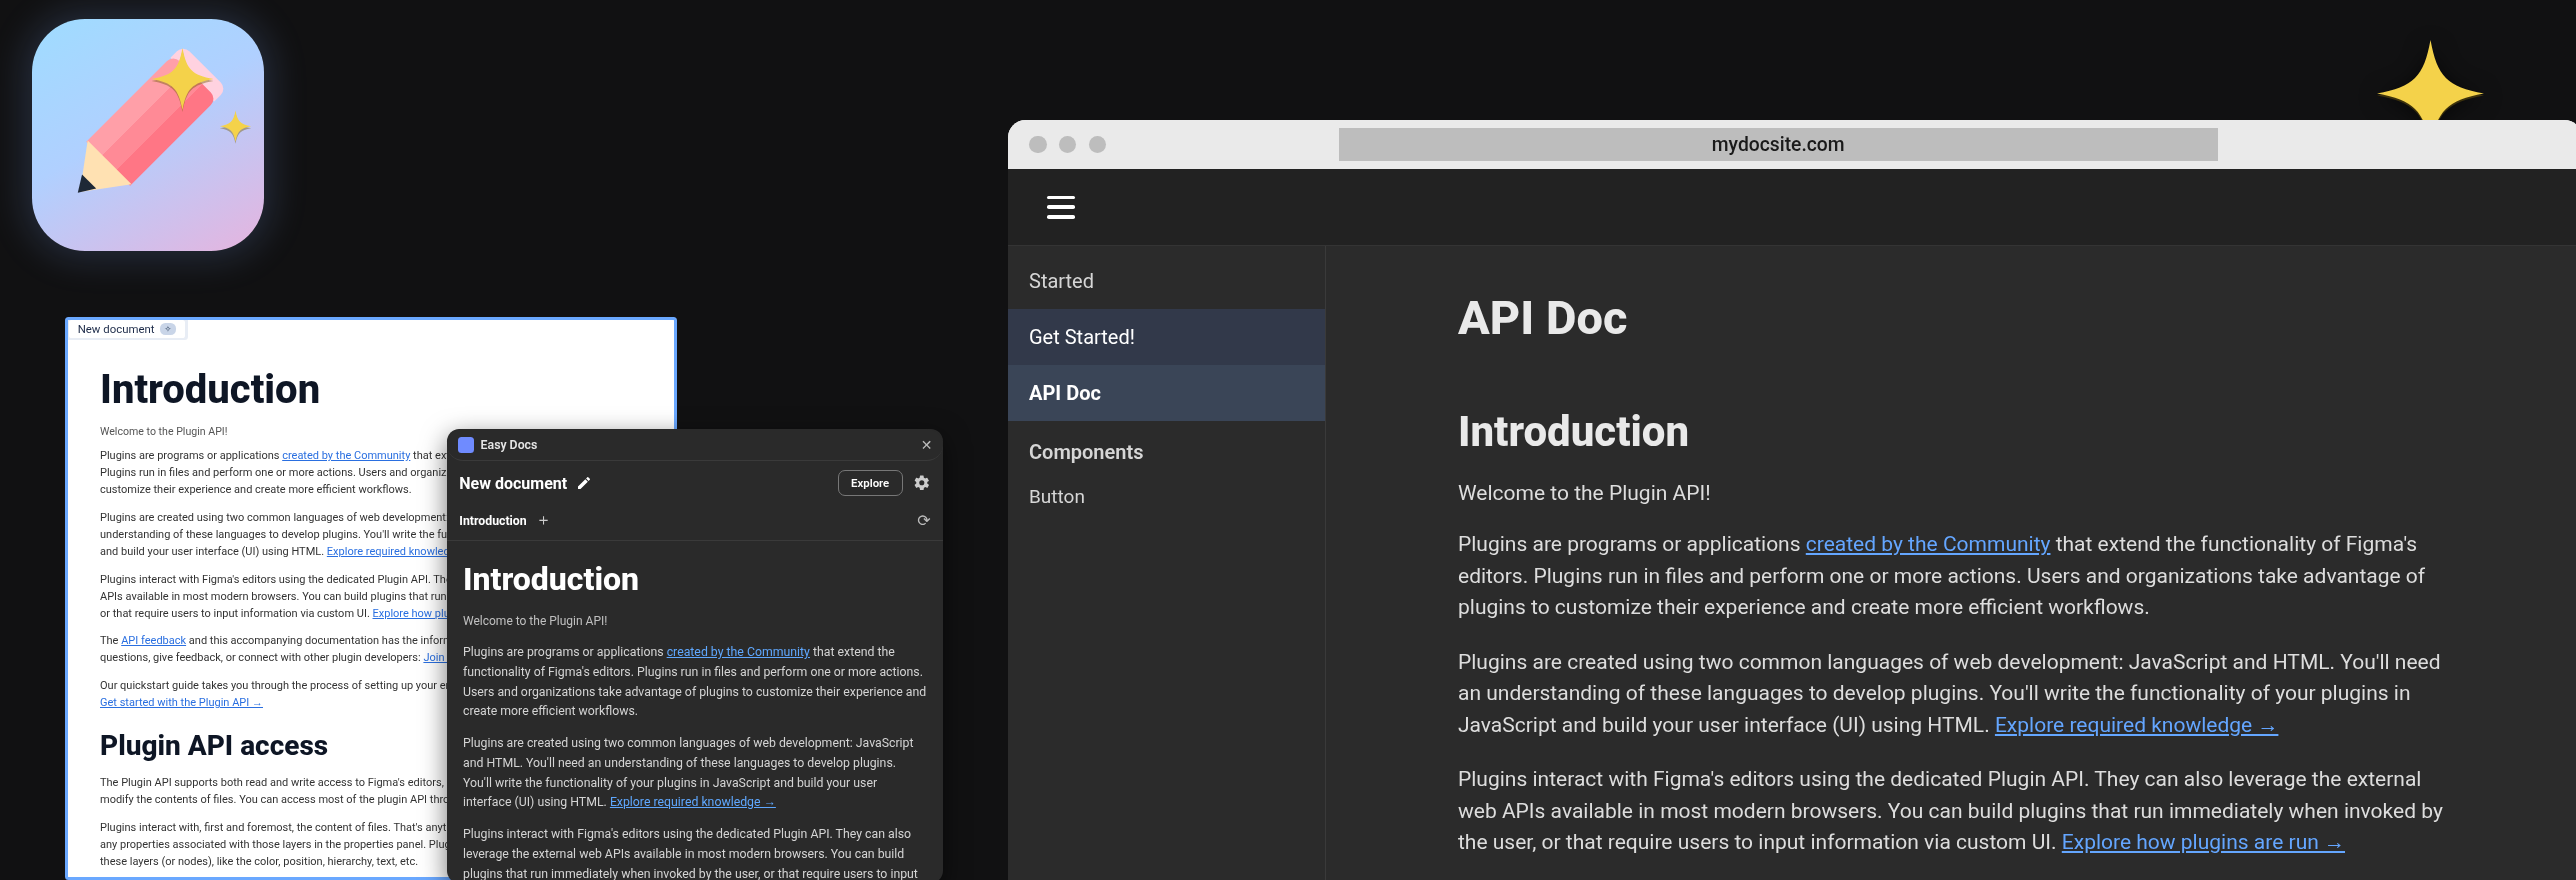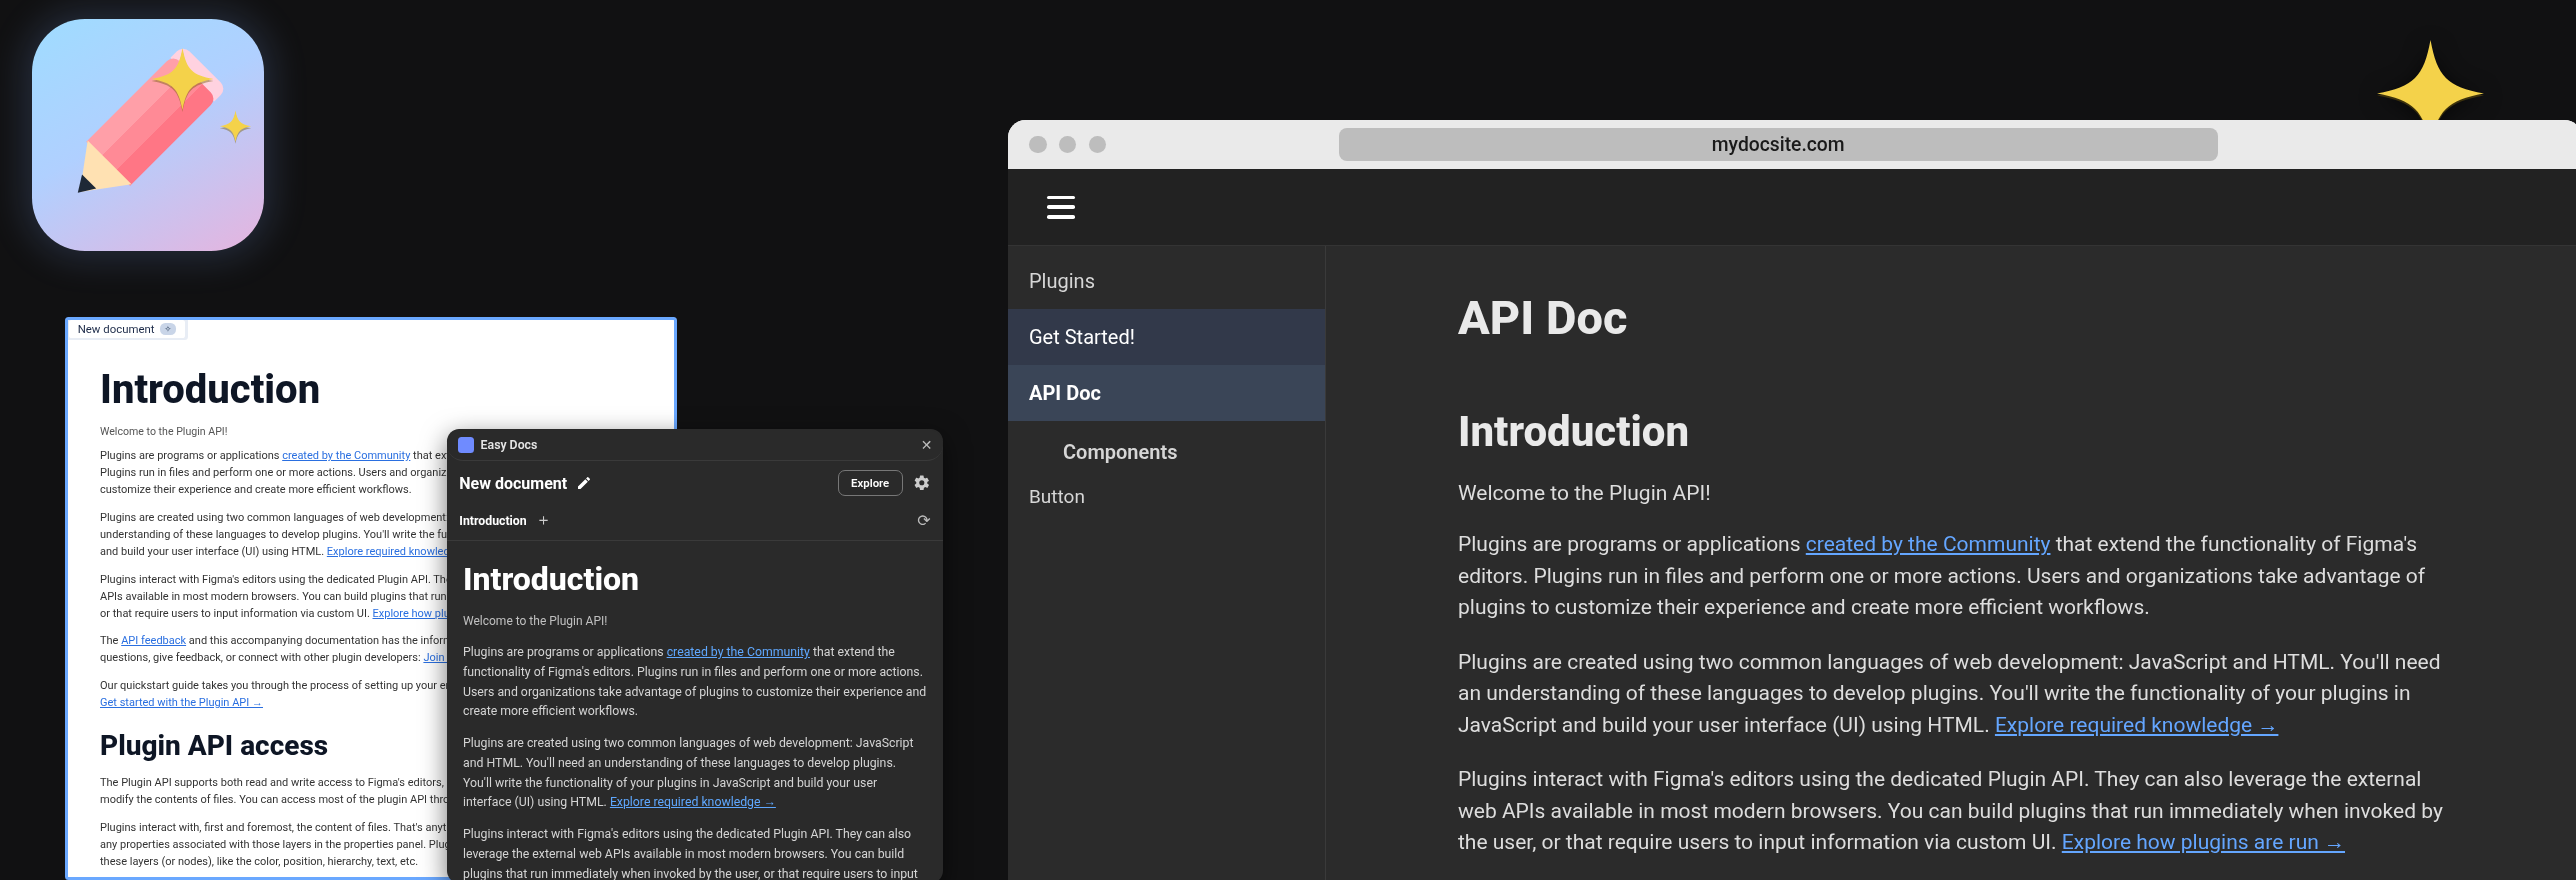--- a/index.html
+++ b/index.html
@@ -93,36 +93,36 @@
 
   
   .browser {
     position:absolute; left:1008px; top:120px; width:1574px; height:765px;
     background:#eaeaea; border-radius:17.6px 17.6px 0 0; overflow:hidden;
     box-shadow:inset 0 0 0 0.9px rgba(0,0,0,.05);
   }
   .browser-chrome { height:49px; background:#eaeaea; display:flex; align-items:center; padding:0 21px; gap:12.3px;}
   .traffic { display:flex; gap:12.3px; }
   .traffic span { width:17.6px; height:17.6px; border-radius:50%; background:#bdbdbd; display:block;}
-  .addr { margin-left:auto; margin-right:auto; width:879px; height:33px; background:#bdbdbd; border-radius:8px; display:flex; align-items:center; justify-content:center; color:#1a1a1a; font-size:19.3px; font-weight:500;}
+  .addr { margin-left:auto; margin-right:auto; width:879px; height:33px; background:#bdbdbd; border-radius:0; display:flex; align-items:center; justify-content:center; color:#1a1a1a; font-size:19.3px; font-weight:500;}
   .chrome-spacer { width:111px; }
 
   .siteframe { position:absolute; left:0; top:49px; right:0; bottom:0; background:#2b2b2b; }
 
   .site-header { height:77px; display:flex; align-items:center; padding:0 39px; background:#222; color:#fff; gap:32px; border-bottom:0.9px solid #343434;}
   .menu-ico { width:28px; height:23px; display:flex; flex-direction:column; justify-content:space-between; cursor:pointer;}
   .menu-ico span { display:block; height:3.5px; background:#fff; border-radius:1.8px;}
   .site-title { font-size:26px; font-weight:800; color:#fff; }
 
   .site-body { display:flex; height:calc(100% - 77px);}
   .sidebar { width:318px; background:#2b2b2b; border-right:0.9px solid #3a3a3a; padding-top:7px; }
   .sb-item { padding:16px 21px; font-size:20px; color:#d6d6d6; cursor:pointer; }
   .sb-item.selected { background:#3a4557; color:#fff; font-weight:700;}
   .sb-item.highlight { background:#32394a; color:#fff; font-weight:400;}
-  .sb-group { padding:19.3px 21px 8.8px; font-size:20px; color:#d6d6d6; font-weight:600;margin-left:34px;}
+  .sb-group { padding:19.3px 21px 8.8px; font-size:20px; color:#d6d6d6; font-weight:600;}
   .sb-child { padding:12.3px 21px 12.3px 21px; font-size:19px; color:#d6d6d6; cursor:pointer;}
 
   .doc { flex:1; background:#2b2b2b; padding:44px 132px 0 132px; color:#e9e9e9; overflow:hidden;}
   .doc-title { font-size:47px; font-weight:800; margin-bottom:62px;}
   .doc-h1 { font-size:42px; font-weight:800; margin-bottom:24.6px;}
   .doc-welcome { font-size:21px; color:#ddd; margin-bottom:24.6px; }
   .doc-p { font-size:21px; color:#ddd; line-height:1.5; margin-bottom:23px; }
   .doc-p a { color:#64a6ff; text-decoration:underline;}
   .doc-arrow { color:#64a6ff; text-decoration:underline;}
 
@@ -253,21 +253,21 @@
   <div class="siteframe">
     <div class="site-header">
       <div class="menu-ico">
           <span></span>
           <span></span>
           <span></span>
         </div>
     </div>
     <div class="site-body">
       <div class="sidebar">
-        <div class="sb-item">Plugins</div>
+        <div class="sb-item">Started</div>
         <div class="sb-item highlight">Get Started!</div>
         <div class="sb-item selected">API Doc</div>
         <div class="sb-group">Components</div>
         <div class="sb-child">Button</div>
       </div>
       <div class="doc">
         <div class="doc-title">API Doc</div>
         <div class="doc-h1">Introduction</div>
         <div class="doc-welcome">Welcome to the Plugin API!</div>
         <div class="doc-p">

